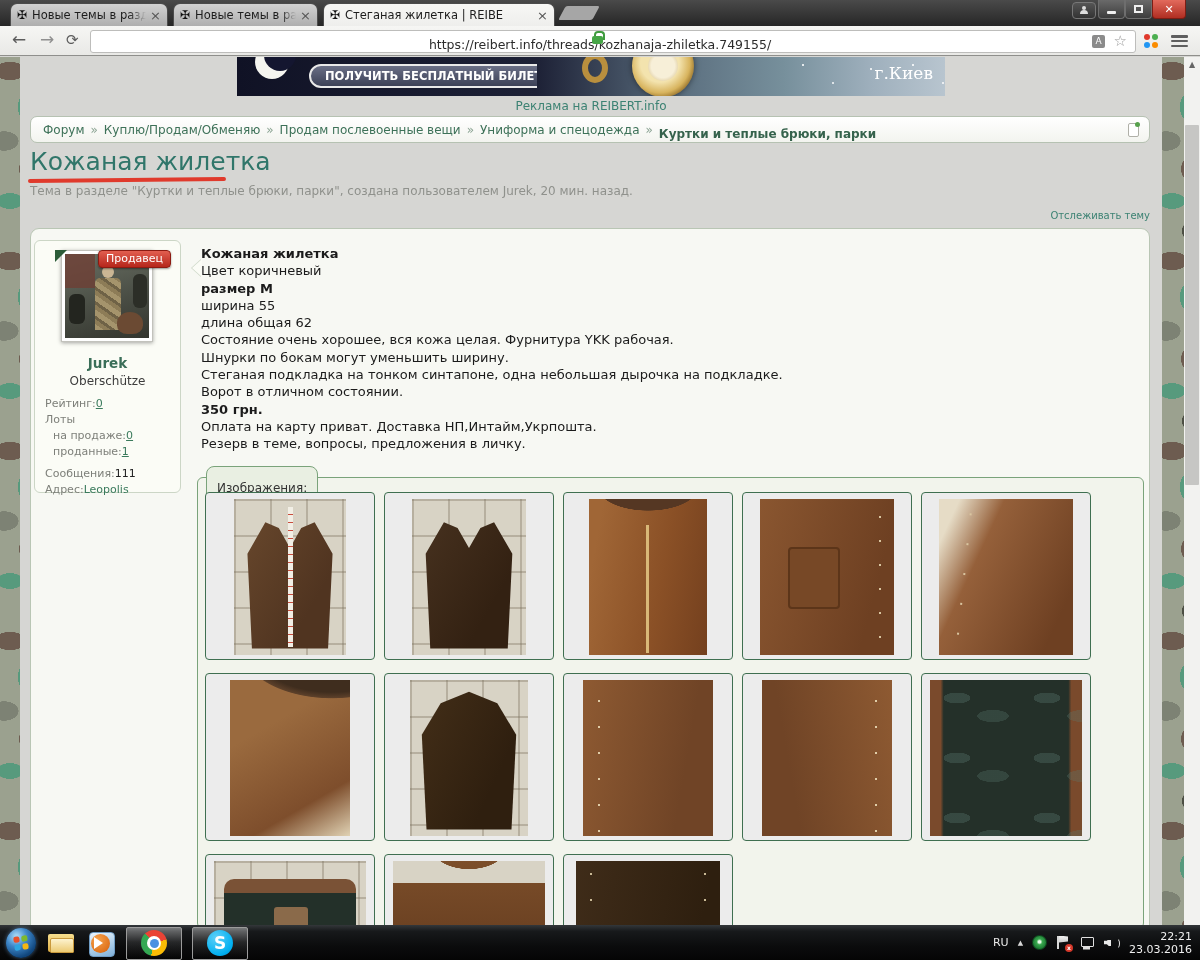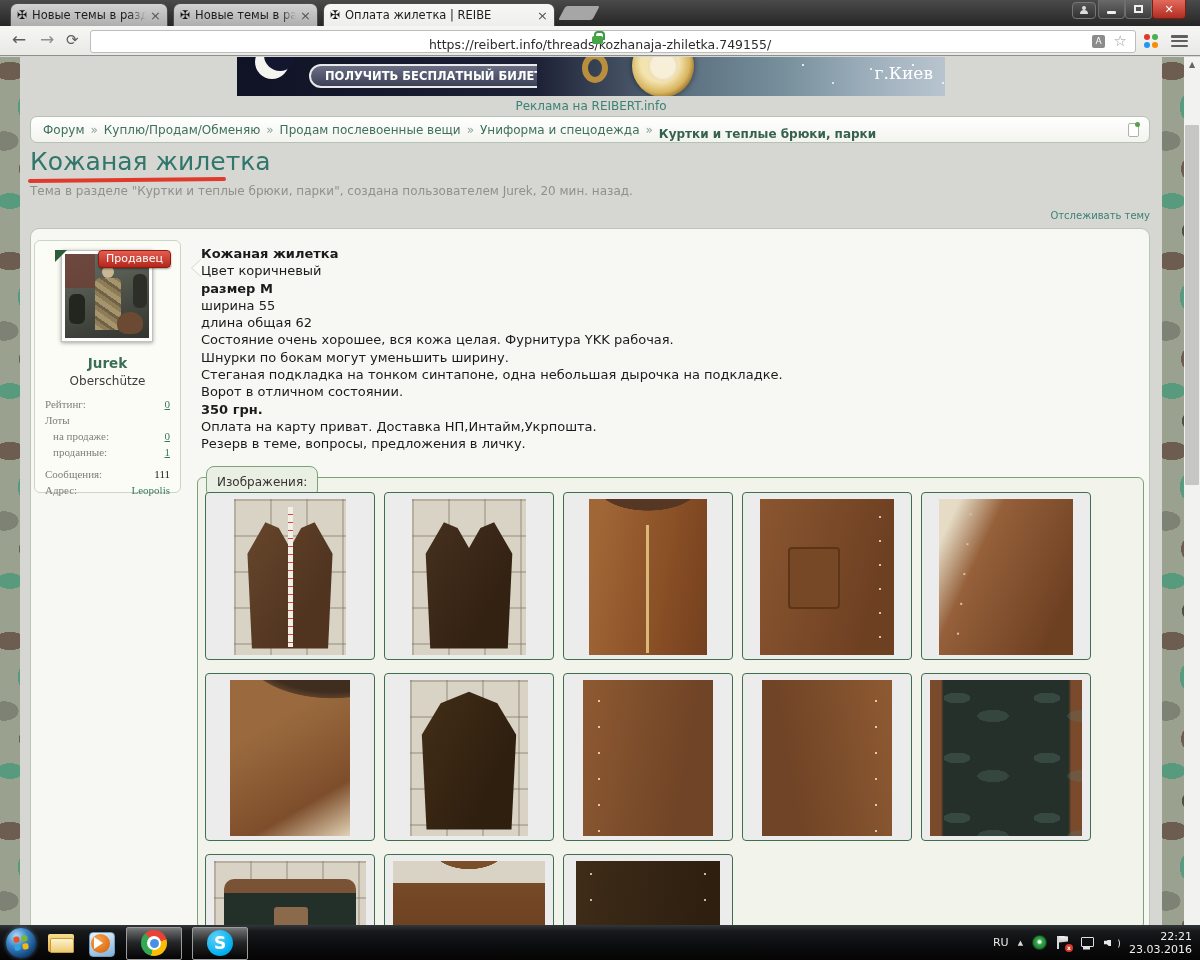--- a/index.html
+++ b/index.html
@@ -126,35 +126,35 @@
   .av-crowd1 { position:absolute; left:4px; top:40px; width:16px; height:30px; border-radius:6px; background:#23251f; }
   .av-crowd2 { position:absolute; right:2px; top:20px; width:14px; height:34px; border-radius:6px; background:#2c2e27; }
   .fold-corner { position:absolute; left:20px; top:9px; width:0; height:0;
     border-top:12px solid #2c5c38; border-right:12px solid transparent; z-index:3; }
   .seller-badge { position:absolute; right:9px; top:9px; z-index:4; padding:1px 7px 2px;
     background:linear-gradient(180deg,#e25e50,#b5261b); border:1px solid #8c1b12; border-radius:4px;
     color:#fff; font-size:11px; box-shadow:0 1px 2px rgba(0,0,0,.4); }
   .username { text-align:center; font-size:13.5px; font-weight:bold; color:#3a6e58; margin-top:8px; }
   .user-rank { text-align:center; font-size:12px; color:#3c3c3c; margin-top:3px; }
   .stats { margin:8px 10px 0; font-size:11px; }
-  .stat-row { display:flex; justify-content:space-between; line-height:16px;font-family:Liberation Serif, serif; }
+  .stat-row { display:flex; justify-content:flex-start; line-height:16px; }
   .stat-row.indent { padding-left:8px; }
   .stat-row.gap { margin-top:6px; }
   .s-label { color:#7d7f79; }
   .v-link { color:#3a7a5c; text-decoration:underline; }
   .v-green { color:#3a7a5c; }
   .v-dark { color:#222; }
 
   .post-lines { position:absolute; left:170px; top:16px; font-size:13px; color:#1b1b1b; line-height:17.3px; }
   .pline.bold { font-weight:bold; }
 
   .images-fieldset { position:absolute; left:166px; top:248px; width:947px; height:452px;
     border:1px solid #7aa37a; border-radius:6px; background:#f2f4ec; }
   .images-label { position:absolute; left:8px; top:-12px; background:#e9efe2; border:1px solid #7aa37a;
-    border-radius:8px; padding:8px 10px; font-size:12px; color:#333; }
+    border-radius:8px; padding:14px 10px; font-size:12px; color:#333; }
   .thumb-grid { position:absolute; left:0; top:0; width:100%; height:100%;
     display:flex; flex-wrap:wrap; align-content:flex-start; padding:14px 0 0 7px; column-gap:9px; row-gap:13px; overflow:hidden; }
   .thumb { width:170px; height:168px; background:#ececec; border:1px solid #3f6f50; border-radius:4px;
     position:relative; overflow:hidden; flex:0 0 auto; }
   .photo { position:absolute; top:6px; left:50%; transform:translateX(-50%); height:156px; }
   .tilebg { background-color:#d8d3c5; background-image:
     linear-gradient(rgba(120,110,90,.35) 2px,transparent 2px),
     linear-gradient(90deg,rgba(120,110,90,.35) 2px,transparent 2px),
     radial-gradient(circle 1px at 6px 9px,rgba(90,80,60,.4) 60%,transparent 61%),
     radial-gradient(circle 1px at 20px 22px,rgba(90,80,60,.35) 60%,transparent 61%);
@@ -282,21 +282,21 @@
       <span class="tab-title">Новые темы в разделе п</span>
       <span class="tab-x">×</span>
     </div>
     <div class="tab inactive" style="left:173px;width:145px;">
       <span class="tab-fav">✠</span>
       <span class="tab-title">Новые темы в разделе п</span>
       <span class="tab-x">×</span>
     </div>
     <div class="tab active" style="left:323px;width:232px;">
       <span class="tab-fav">✠</span>
-      <span class="tab-title">Оплата жилетка | REIBE</span>
+      <span class="tab-title">Стеганая жилетка | REIBE</span>
       <span class="tab-x">×</span>
     </div>
     <div class="newtab-btn"></div>
     <div class="profile-btn">
       <span class="person-glyph"></span>
     </div>
     <div class="winbtn min">
         <span class="glyph-min"></span>
       </div>
     <div class="winbtn max">

